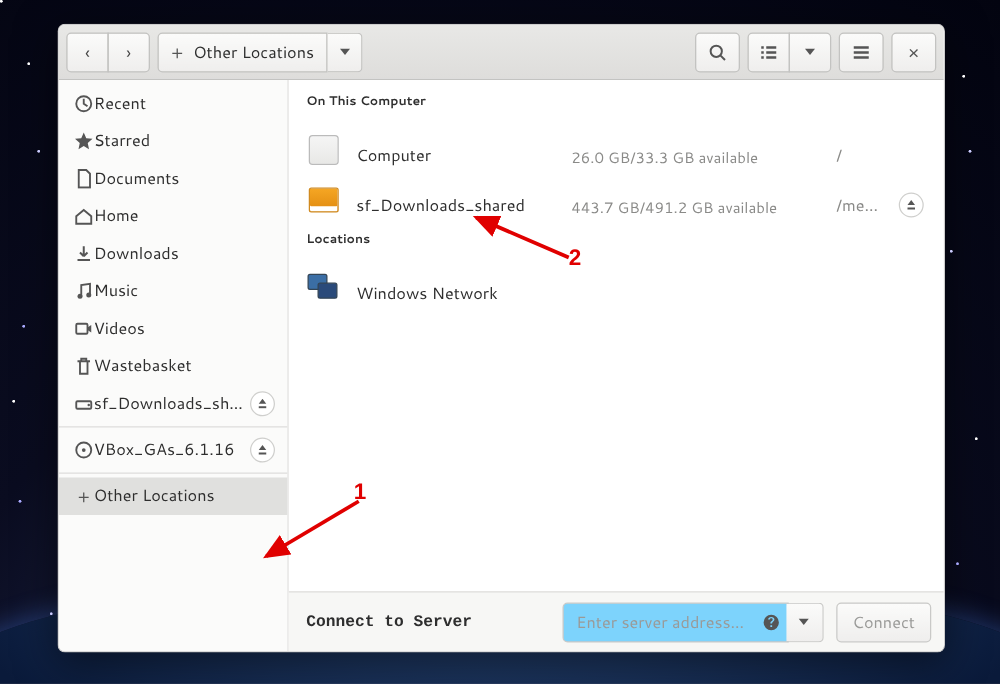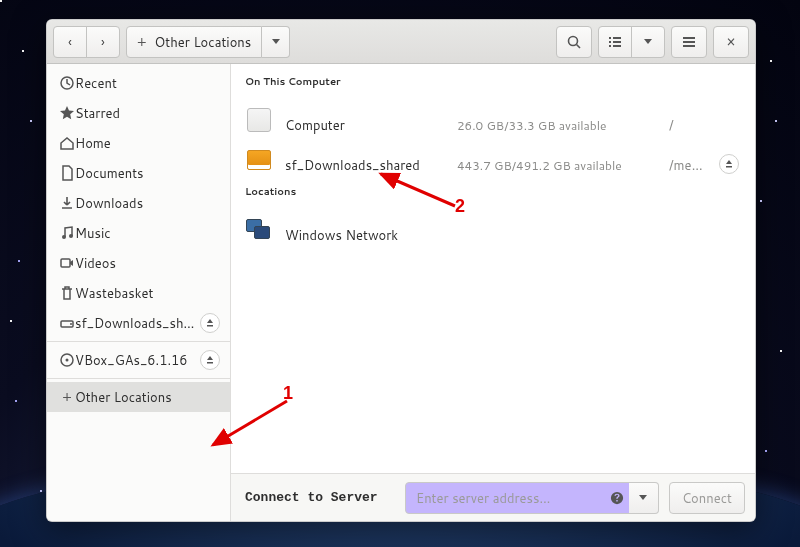--- a/index.html
+++ b/index.html
@@ -110,21 +110,21 @@
   .neticon .m1 { left:0; top:0; }
   .neticon .m2 { left:8px; top:7px; background:#2a4a7a; }
   .footer {
     height:48px; border-top:1px solid #dedddb; background:#f7f7f5;
     display:flex; align-items:center; padding:0 10px 0 14px; gap:10px;
   }
   .footer .flabel { font-weight:700; font-size:13px; color:#2e2e2e; width:150px;font-family:Liberation Mono, monospace; }
   .addr-group { flex:1; display:flex; }
   .addr {
     flex:1; height:32px; border:1px solid #c9c9c7; border-radius:4px 0 0 4px;
-    padding:0 28px 0 10px; font-size:13px; color:#2e2e2e; background:#c4b5fd;
+    padding:0 28px 0 10px; font-size:13px; color:#2e2e2e; background:#7dd3fc;margin-left:45px;
   }
   .addr::placeholder { color:#9a9a98; }
   .addr-q {
     position:relative; margin-left:-26px; width:24px; display:flex; align-items:center; justify-content:center;
     color:#555; pointer-events:none;
   }
   .addr-dd {
     width:30px; height:32px; border:1px solid #c9c9c7; border-left:none; border-radius:0 4px 4px 0;
     background:linear-gradient(#fbfbfa,#efeeed); display:flex; align-items:center; justify-content:center;
   }
@@ -219,32 +219,32 @@
         <span class="ic">
             <svg class="icon" viewBox="0 0 16 16">
               <path d="M8 1l2 4.5 5 .5-3.8 3.3 1 5-4.2-2.6L3.8 14.3l1-5L1 6l5-.5z" fill="#555"></path>
             </svg>
           </span>
         <span class="lbl">Starred</span>
       </div>
       <div class="srow">
         <span class="ic">
             <svg class="icon" viewBox="0 0 16 16">
+              <path d="M4 1h6l3 3v11H4z" fill="none" stroke="#555" stroke-width="1.5"></path>
+            </svg>
+          </span>
+        <span class="lbl">Documents</span>
+      </div>
+      <div class="srow">
+        <span class="ic">
+            <svg class="icon" viewBox="0 0 16 16">
               <path d="M2 8l6-5 6 5v6H2z" fill="none" stroke="#555" stroke-width="1.5"></path>
             </svg>
           </span>
         <span class="lbl">Home</span>
-      </div>
-      <div class="srow">
-        <span class="ic">
-            <svg class="icon" viewBox="0 0 16 16">
-              <path d="M4 1h6l3 3v11H4z" fill="none" stroke="#555" stroke-width="1.5"></path>
-            </svg>
-          </span>
-        <span class="lbl">Documents</span>
       </div>
       <div class="srow">
         <span class="ic">
             <svg class="icon" viewBox="0 0 16 16">
               <path d="M8 2v8m0 0l-3-3m3 3l3-3M3 13h10" fill="none" stroke="#555" stroke-width="1.6"></path>
             </svg>
           </span>
         <span class="lbl">Downloads</span>
       </div>
       <div class="srow">

